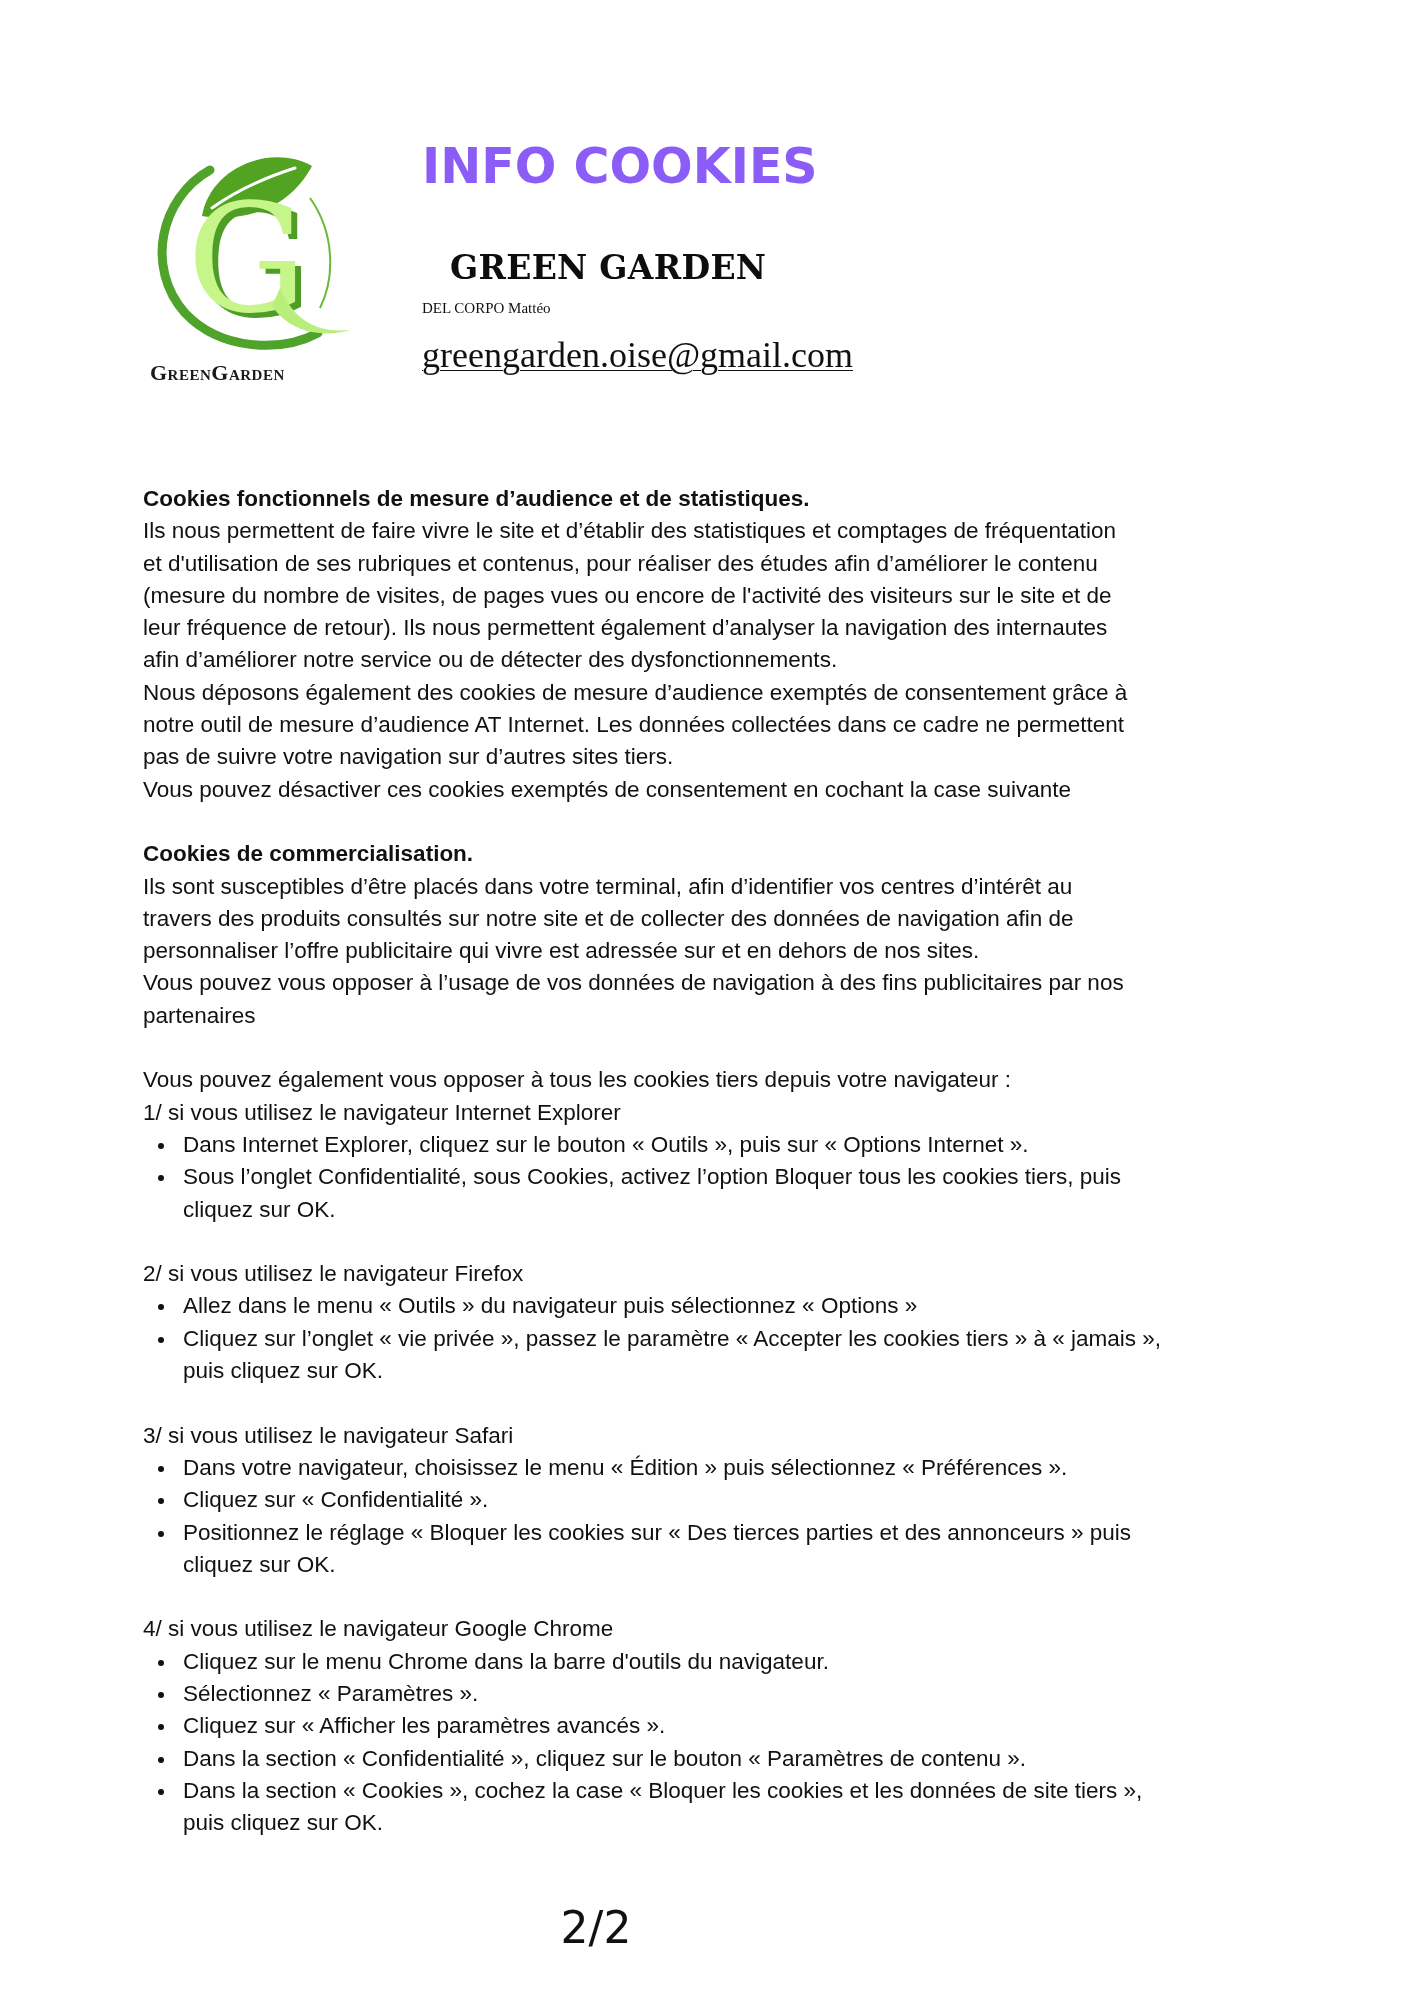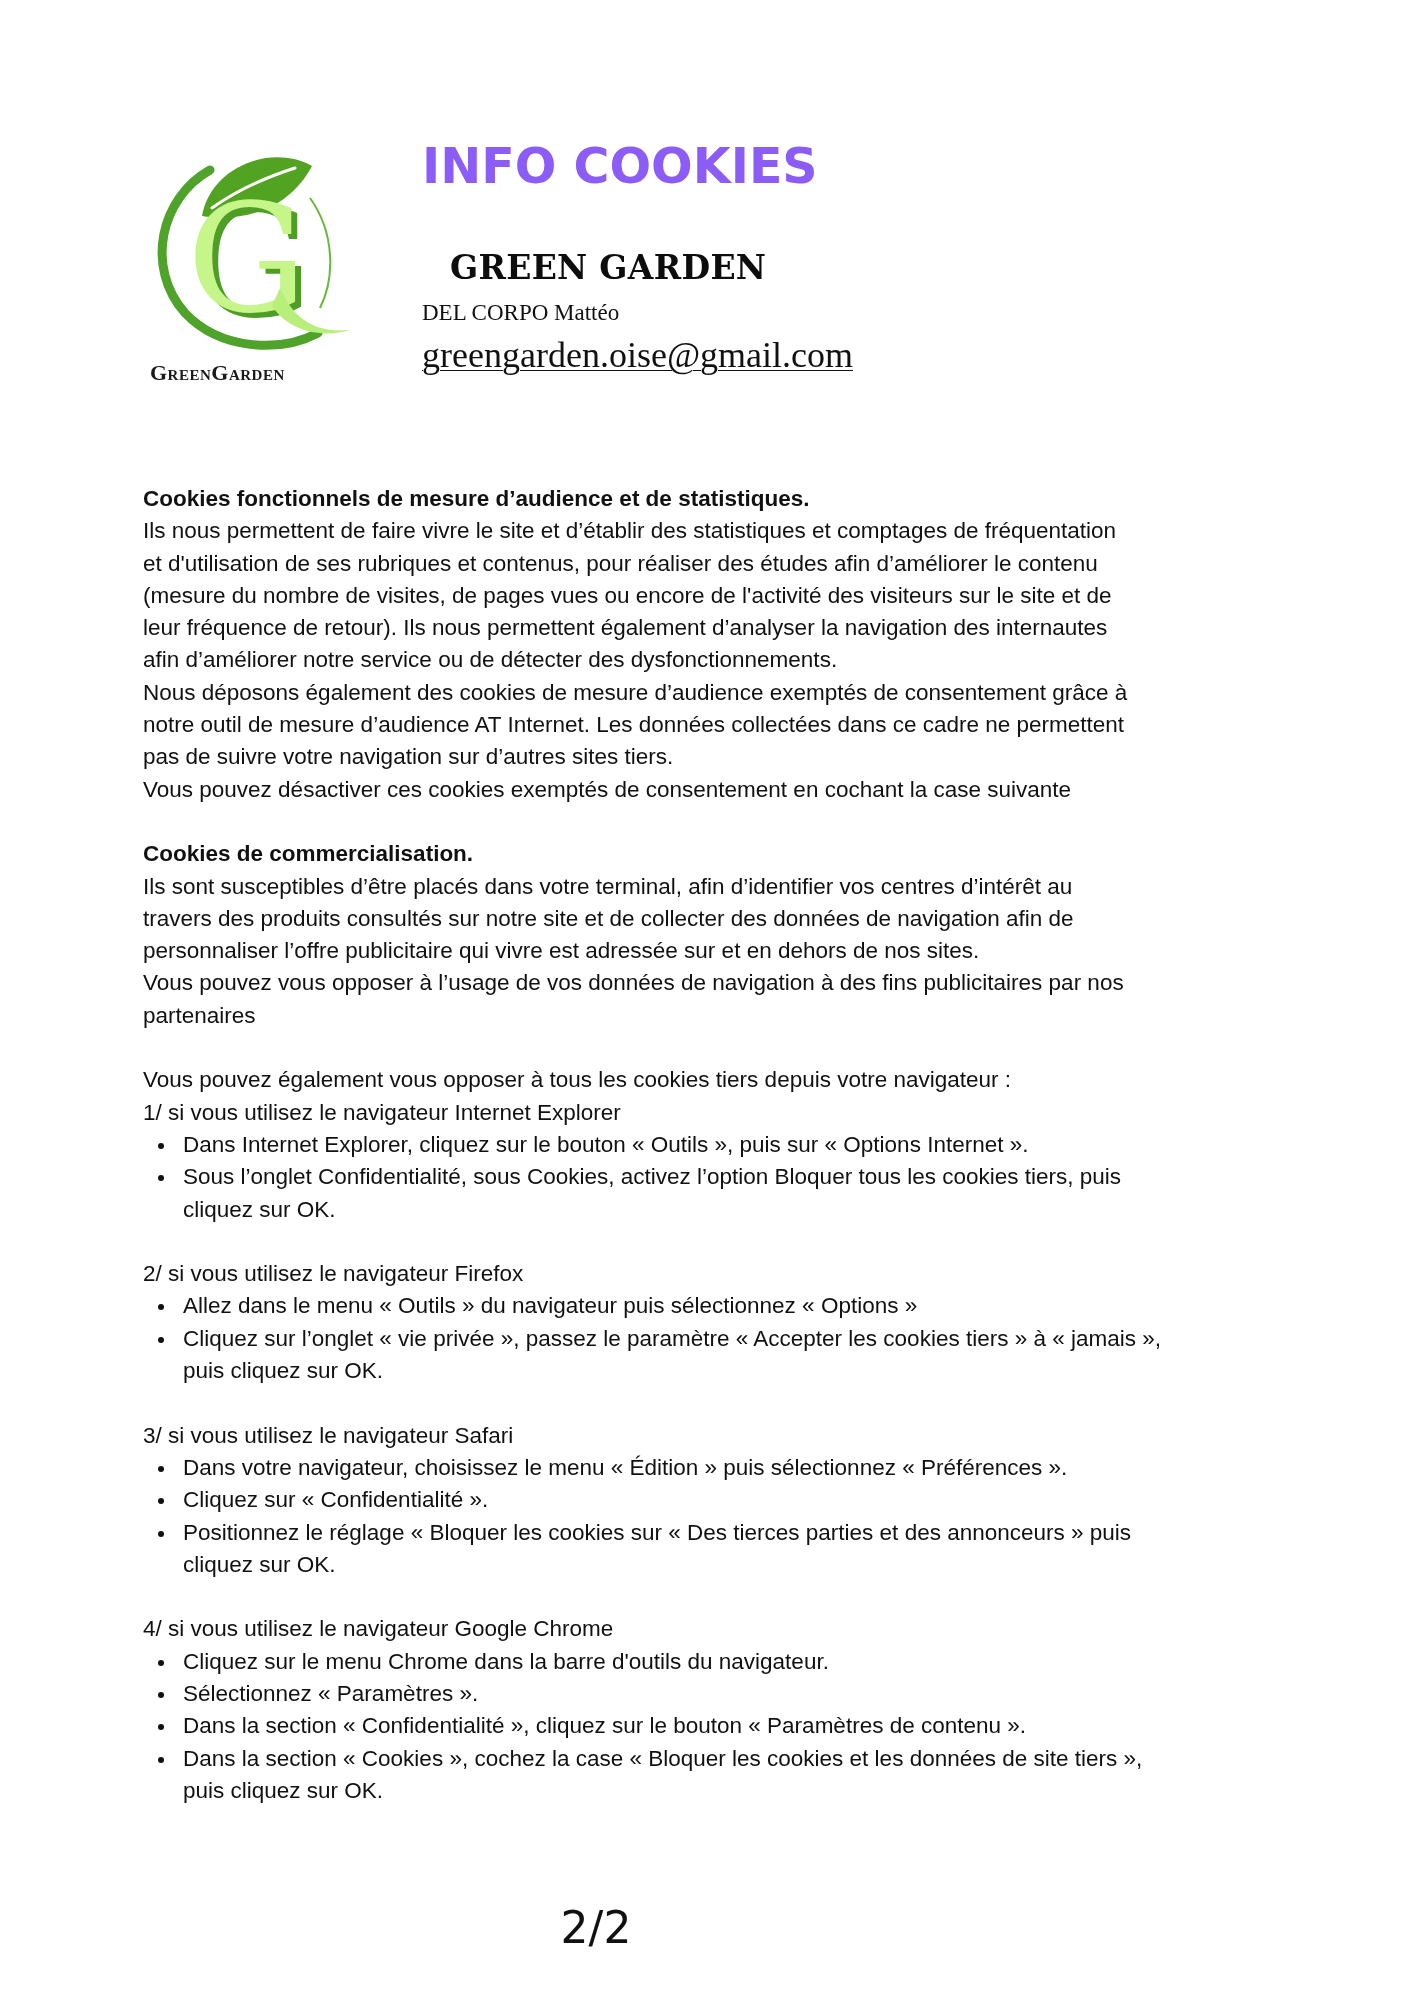--- a/index.html
+++ b/index.html
@@ -7,21 +7,21 @@
   .logo { position: absolute; left: 150px; top: 138px; width: 215px; height: 250px; }
   .logo svg { display: block; }
   .logo-text { position: absolute; left: 0; top: 222px; width: 215px; 
     font-family: "Liberation Serif", "DejaVu Serif", serif; font-weight: bold; font-size: 22px;
     letter-spacing: 0.5px; color: #1a1a1a; font-variant: small-caps; }
   .title { position: absolute; left: 422px; top: 138px; font-family: "DejaVu Sans", sans-serif;
     font-weight: bold; font-size: 49px; letter-spacing: 0px; color: #8b5cf6; white-space: nowrap; }
   .company { position: absolute; left: 422px; top: 248px; font-family: "DejaVu Serif", serif;
     font-weight: bold; font-size: 33px; color: #0d0d0d; white-space: nowrap; letter-spacing: 0.3px; margin-left: 28px; }
   .owner { position: absolute; left: 422px; top: 300px; font-family: "Liberation Serif", serif;
-    font-size: 23px; color: #111; white-space: nowrap; }
+    font-size: 15px; color: #111; white-space: nowrap; }
   .email { position: absolute; left: 422px; top: 334px; font-family: "Liberation Serif", serif;
     font-size: 36px; color: #111; white-space: nowrap; text-decoration: underline;
     text-underline-offset: 3px; text-decoration-thickness: 1px; cursor: pointer; }
   .body { position: absolute; left: 143px; top: 483px; width: 1130px;
     font-family: "Liberation Sans", "DejaVu Sans", sans-serif; font-size: 22.5px; line-height: 32.3px; color: #111; }
   .ln { white-space: nowrap; height: 32.3px; }
   .b { font-weight: bold; }
   .blank { height: 32.3px; }
   .bul { position: relative; padding-left: 40px; }
   .bul::before { content: ""; position: absolute; left: 15px; top: 14px; width: 6px; height: 6px; border-radius: 50%; background: #111; }
@@ -91,18 +91,19 @@
   <div class="ln">3/ si vous utilisez le navigateur Safari</div>
   <div class="ln bul">Dans votre navigateur, choisissez le menu « Édition » puis sélectionnez « Préférences ».</div>
   <div class="ln bul">Cliquez sur « Confidentialité ».</div>
   <div class="ln bul">Positionnez le réglage « Bloquer les cookies sur « Des tierces parties et des annonceurs » puis</div>
   <div class="ln cont">cliquez sur OK.</div>
   <div class="blank"></div>
 
   <div class="ln">4/ si vous utilisez le navigateur Google Chrome</div>
   <div class="ln bul">Cliquez sur le menu Chrome dans la barre d'outils du navigateur.</div>
   <div class="ln bul">Sélectionnez « Paramètres ».</div>
+  <div class="ln bul">Cliquez sur « Afficher les paramètres avancés ».</div>
   <div class="ln bul">Dans la section « Confidentialité », cliquez sur le bouton « Paramètres de contenu ».</div>
   <div class="ln bul">Dans la section « Cookies », cochez la case « Bloquer les cookies et les données de site tiers »,</div>
   <div class="ln cont">puis cliquez sur OK.</div>
 </div>
 
 <div class="pagenum">2/2</div>
 
 </body></html>

